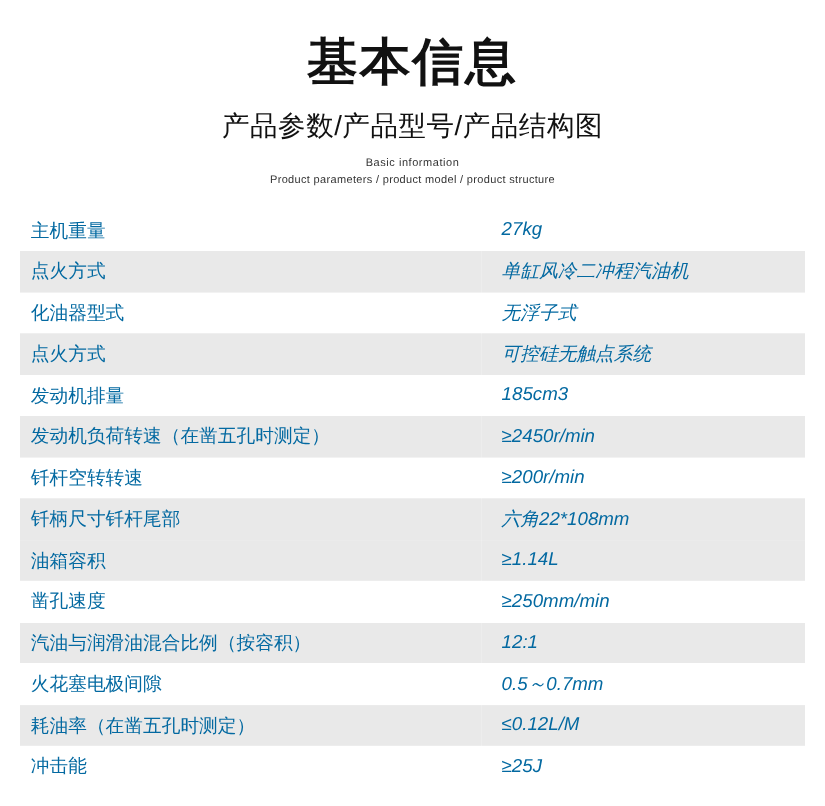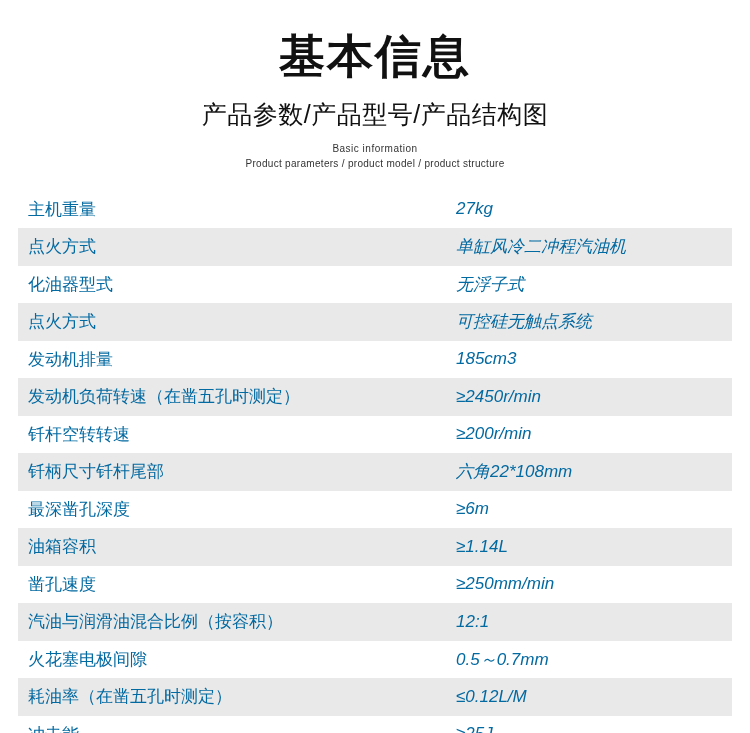--- a/index.html
+++ b/index.html
@@ -122,24 +122,20 @@
         <td class="value">≥2450r/min</td>
       </tr>
       <tr class="odd">
         <td class="label">钎杆空转转速</td>
         <td class="value">≥200r/min</td>
       </tr>
       <tr class="even">
         <td class="label">钎柄尺寸钎杆尾部</td>
         <td class="value">六角22*108mm</td>
       </tr>
-      <tr class="odd">
-        <td class="label">最深凿孔深度</td>
-        <td class="value">≥6m</td>
-      </tr>
       <tr class="even">
         <td class="label">油箱容积</td>
         <td class="value">≥1.14L</td>
       </tr>
       <tr class="odd">
         <td class="label">凿孔速度</td>
         <td class="value">≥250mm/min</td>
       </tr>
       <tr class="even">
         <td class="label">汽油与润滑油混合比例（按容积）</td>

